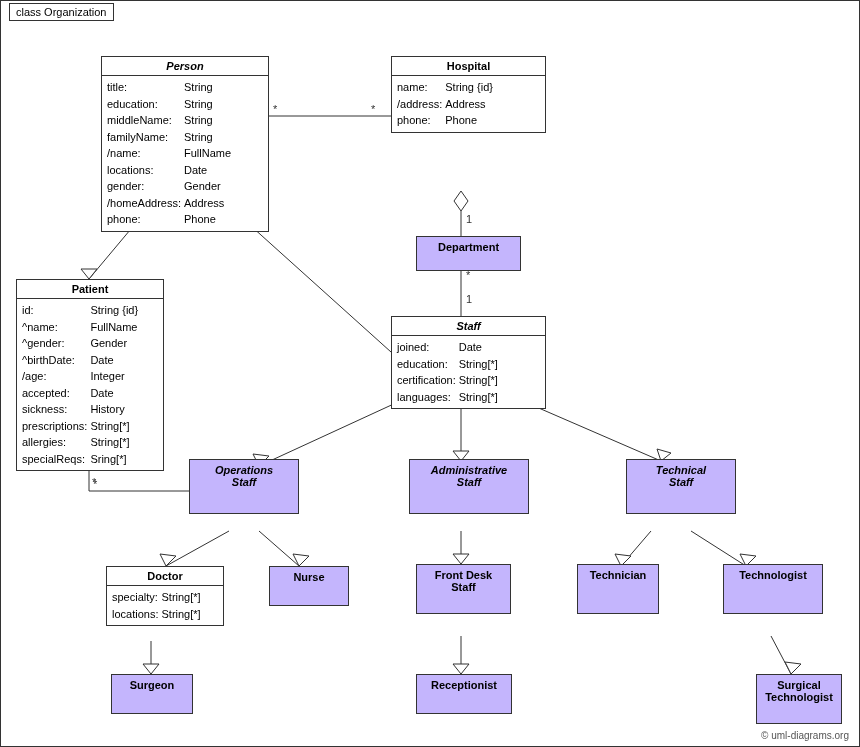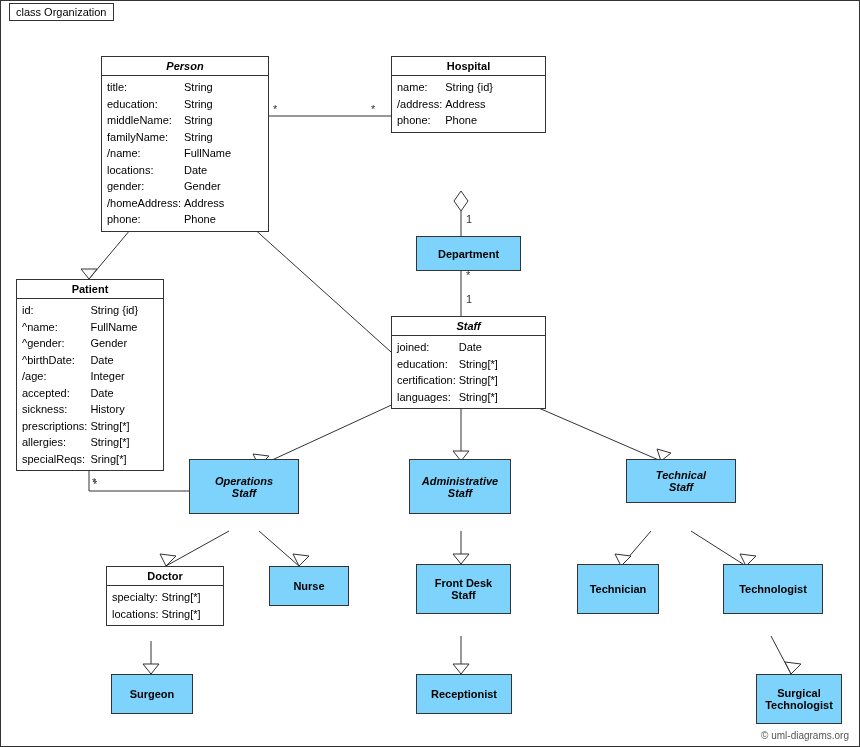--- a/index.html
+++ b/index.html
@@ -49,24 +49,24 @@
     .uml-box .box-body table {
       border-collapse: collapse;
     }
     .uml-box .box-body table td {
       padding: 0 3px 0 0;
       vertical-align: top;
     }
     .simple-box {
       position: absolute;
       border: 1px solid #333;
-      background: #7dd3fc;
+      background: #c4b5fd;
       text-align: center;
       display: flex;
-      align-items: center;
+      align-items: flex-start;
       justify-content: center;
       font-weight: bold;
       padding: 4px;
     }
     svg.arrows {
       position: absolute;
       top: 0;
       left: 0;
       width: 860px;
       height: 747px;
@@ -297,25 +297,25 @@
             </tr>
       </tbody>
         </table>
     </div>
   </div>
 
   <div class="simple-box" style="left:188px;top:458px;width:110px;height:55px;font-style:italic;">
     <span>Operations<br>Staff</span>
   </div>
 
-  <div class="simple-box" style="left:408px;top:458px;width:102px;height:55px;font-style:italic;">
+  <div class="simple-box" style="left:408px;top:458px;width:120px;height:55px;font-style:italic;">
     <span>Administrative<br>Staff</span>
   </div>
 
-  <div class="simple-box" style="left:625px;top:458px;width:110px;height:44px;font-style:italic;">
+  <div class="simple-box" style="left:625px;top:458px;width:110px;height:55px;font-style:italic;">
     <span>Technical<br>Staff</span>
   </div>
 
   <div class="uml-box" style="left:105px;top:565px;width:118px;">
     <div class="box-title non-italic">Doctor</div>
     <div class="box-body">
       <table>
         <tbody>
             <tr>
               <td>specialty:</td>

